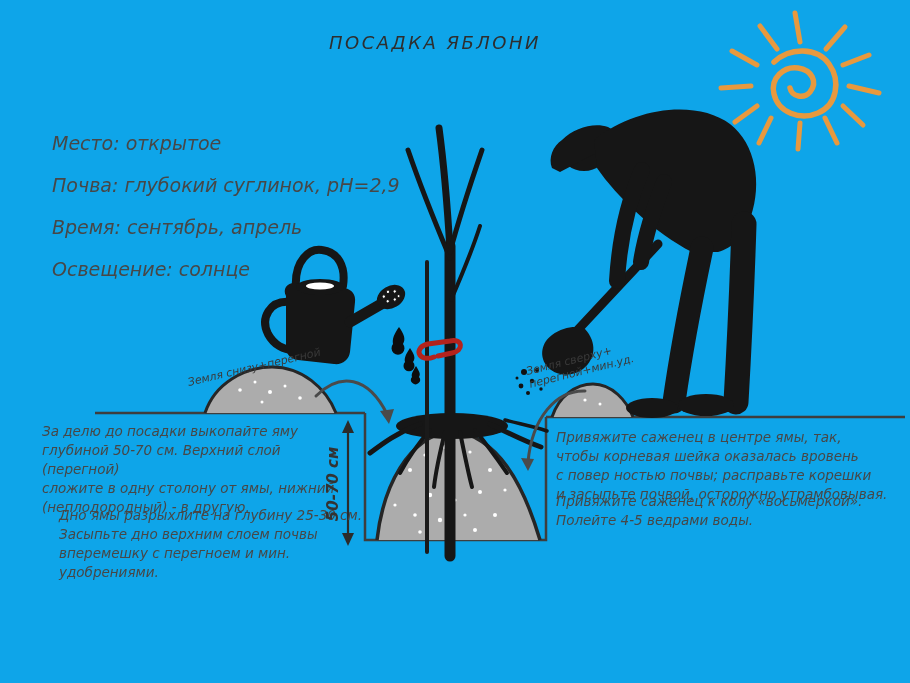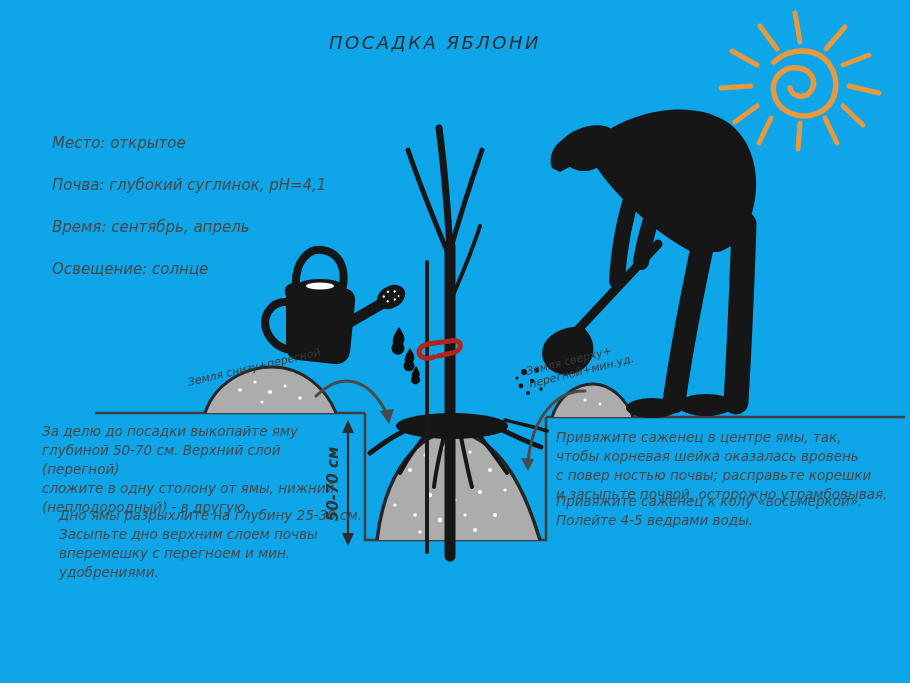--- a/index.html
+++ b/index.html
@@ -2,21 +2,21 @@
 <html><head>
 <meta charset="utf-8">
 <style>
   html,body{margin:0;padding:0;background:#ffffff;}
   .canvas{position:relative;width:910px;height:683px;background:#0ea5e9;overflow:hidden;
           font-family:"DejaVu Sans",sans-serif;}
   .layer{position:absolute;left:0;top:0;width:910px;height:683px;}
   .txt{position:absolute;font-style:italic;color:#474747;white-space:pre-line;}
   .title{left:285px;top:32px;width:300px;text-align:center;font-size:18px;
          letter-spacing:2.5px;color:#2e2e2e;}
-  .conditions{left:52px;top:112px;font-size:15px;line-height:21px;}
+  .conditions{left:52px;top:112px;font-size:19px;line-height:21px;}
   .para{font-size:13.5px;line-height:19px;}
   .p-l1{left:42px;top:422px;width:320px;}
   .p-l2{left:59px;top:506px;width:330px;font-style:italic;}
   .p-l3{left:42px;top:566px;width:340px;}
   .p-r1{left:556px;top:428px;width:350px;}
   .p-r2{left:556px;top:492px;width:340px;}
   .p-r3{left:550px;top:548px;width:350px;}
   .mound-label{font-size:11px;color:#3a3a3a;}
   .ml-left{left:188px;top:376px;width:170px;transform:rotate(-13deg);transform-origin:left center;}
   .ml-right{left:528px;top:366px;width:130px;line-height:12.5px;transform:rotate(-14deg);transform-origin:left center;}
@@ -183,21 +183,21 @@
       <line x1="348" y1="428" x2="348" y2="538" stroke-width="2.2"></line>
       <polygon points="348,420 342,433 354,433" stroke="none"></polygon>
       <polygon points="348,546 342,533 354,533" stroke="none"></polygon>
     </g>
   </svg>
 
   <div class="txt title">ПОСАДКА ЯБЛОНИ</div>
 
   <div class="txt conditions">
     <div>Место: открытое</div>
-    <div>Почва: глубокий суглинок, pH=4,1</div>
+    <div>Почва: глубокий суглинок, pH=2,9</div>
     <div>Время: сентябрь, апрель</div>
     <div>Освещение: солнце</div>
   </div>
 
   <div class="txt para p-l1">За делю до посадки выкопайте яму
 глубиной 50-70 см.  Верхний слой (перегной)
 сложите в одну столону от ямы, нижний
 (неплодородный) - в другую.</div>
   <div class="txt para p-l2">Дно ямы разрыхлите на глубину 25-30 см.
 Засыпьте дно верхним слоем почвы

